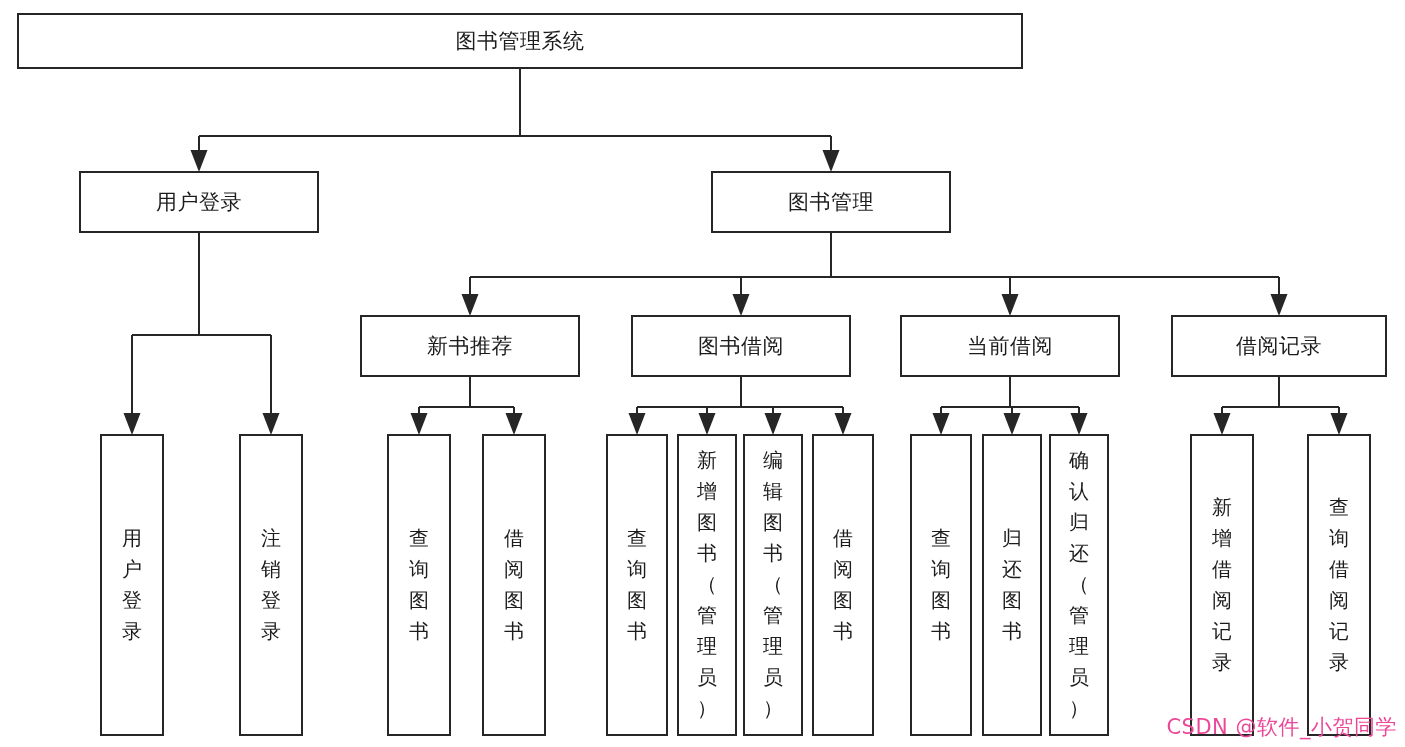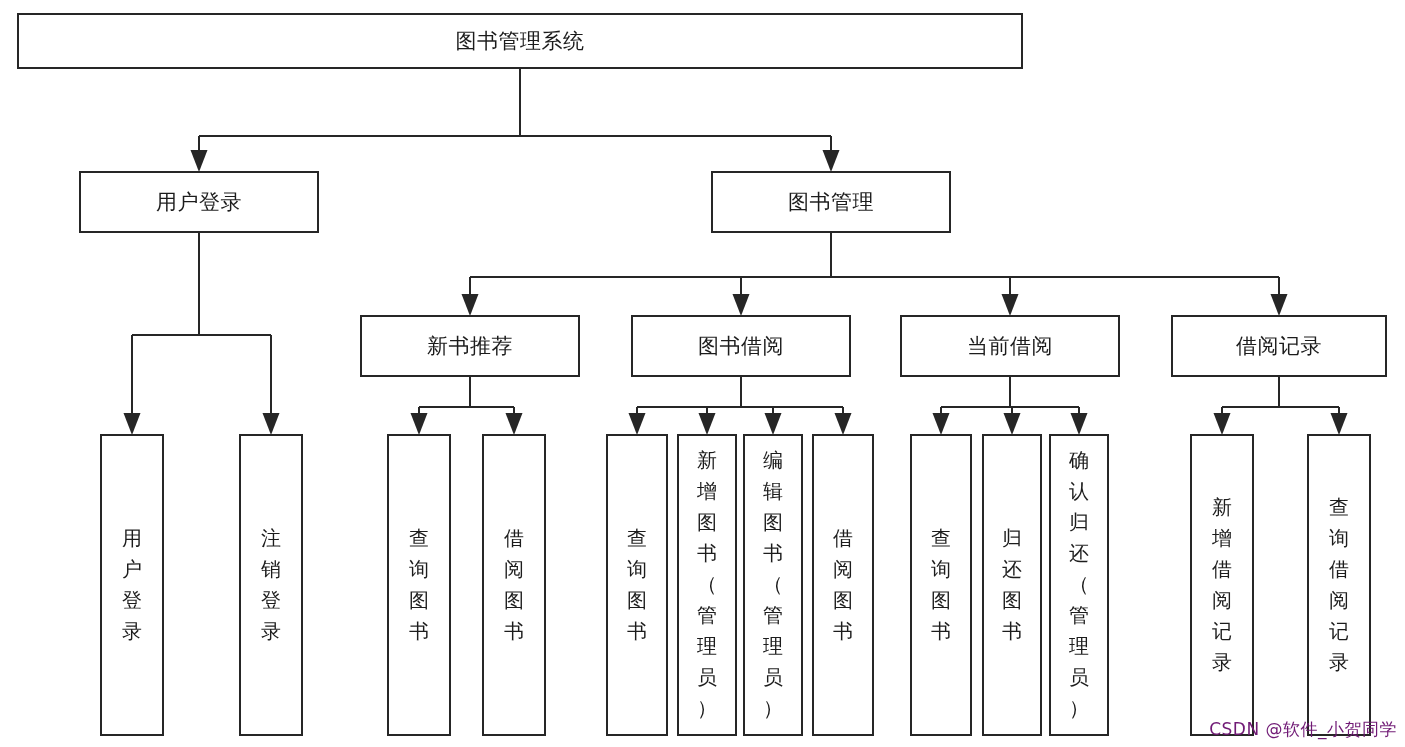--- a/index.html
+++ b/index.html
@@ -57,22 +57,22 @@
   }
   .connector-arrow {
     fill: #262626;
     stroke: none;
   }
   .watermark-text {
     position: absolute;
     right: 8px;
     bottom: 6px;
     font-family: "DejaVu Sans", "Liberation Sans", sans-serif;
-    font-size: 17px;
-    color: #701a75;
+    font-size: 21px;
+    color: #ec4899;
     white-space: nowrap;
     letter-spacing: 0.5px;
     user-select: none;
   }
 </style>
 </head>
 <body>
 
 <div id="diagram-root">
   <svg class="diagram-canvas" viewBox="0 0 1405 747">

